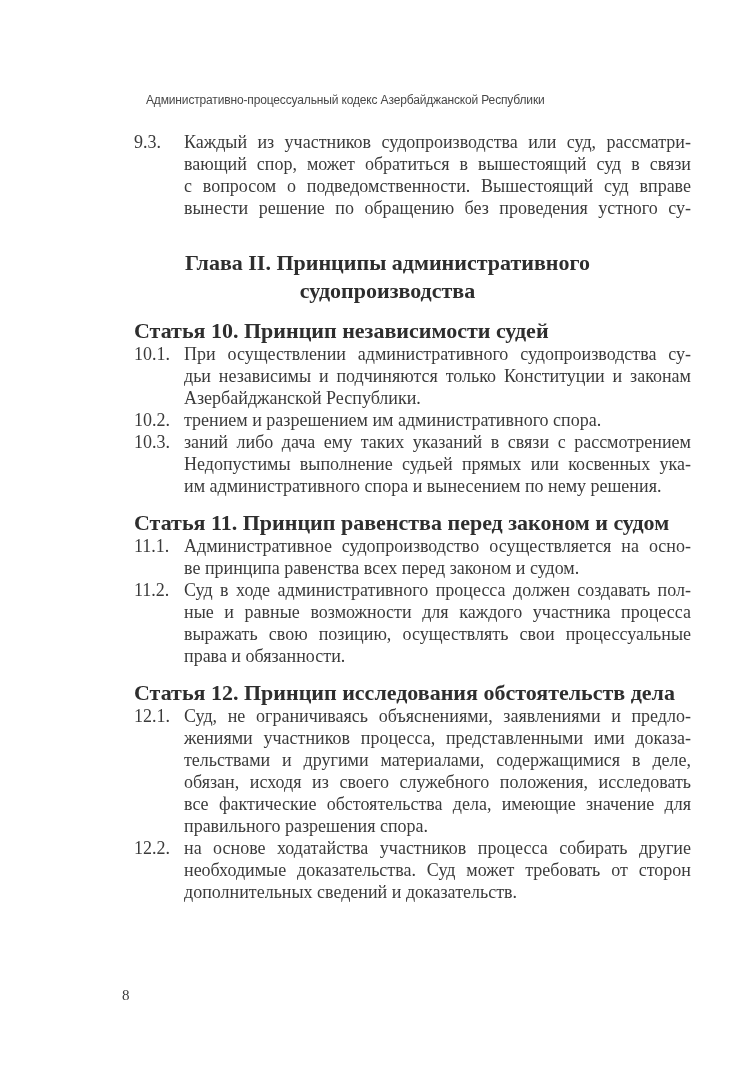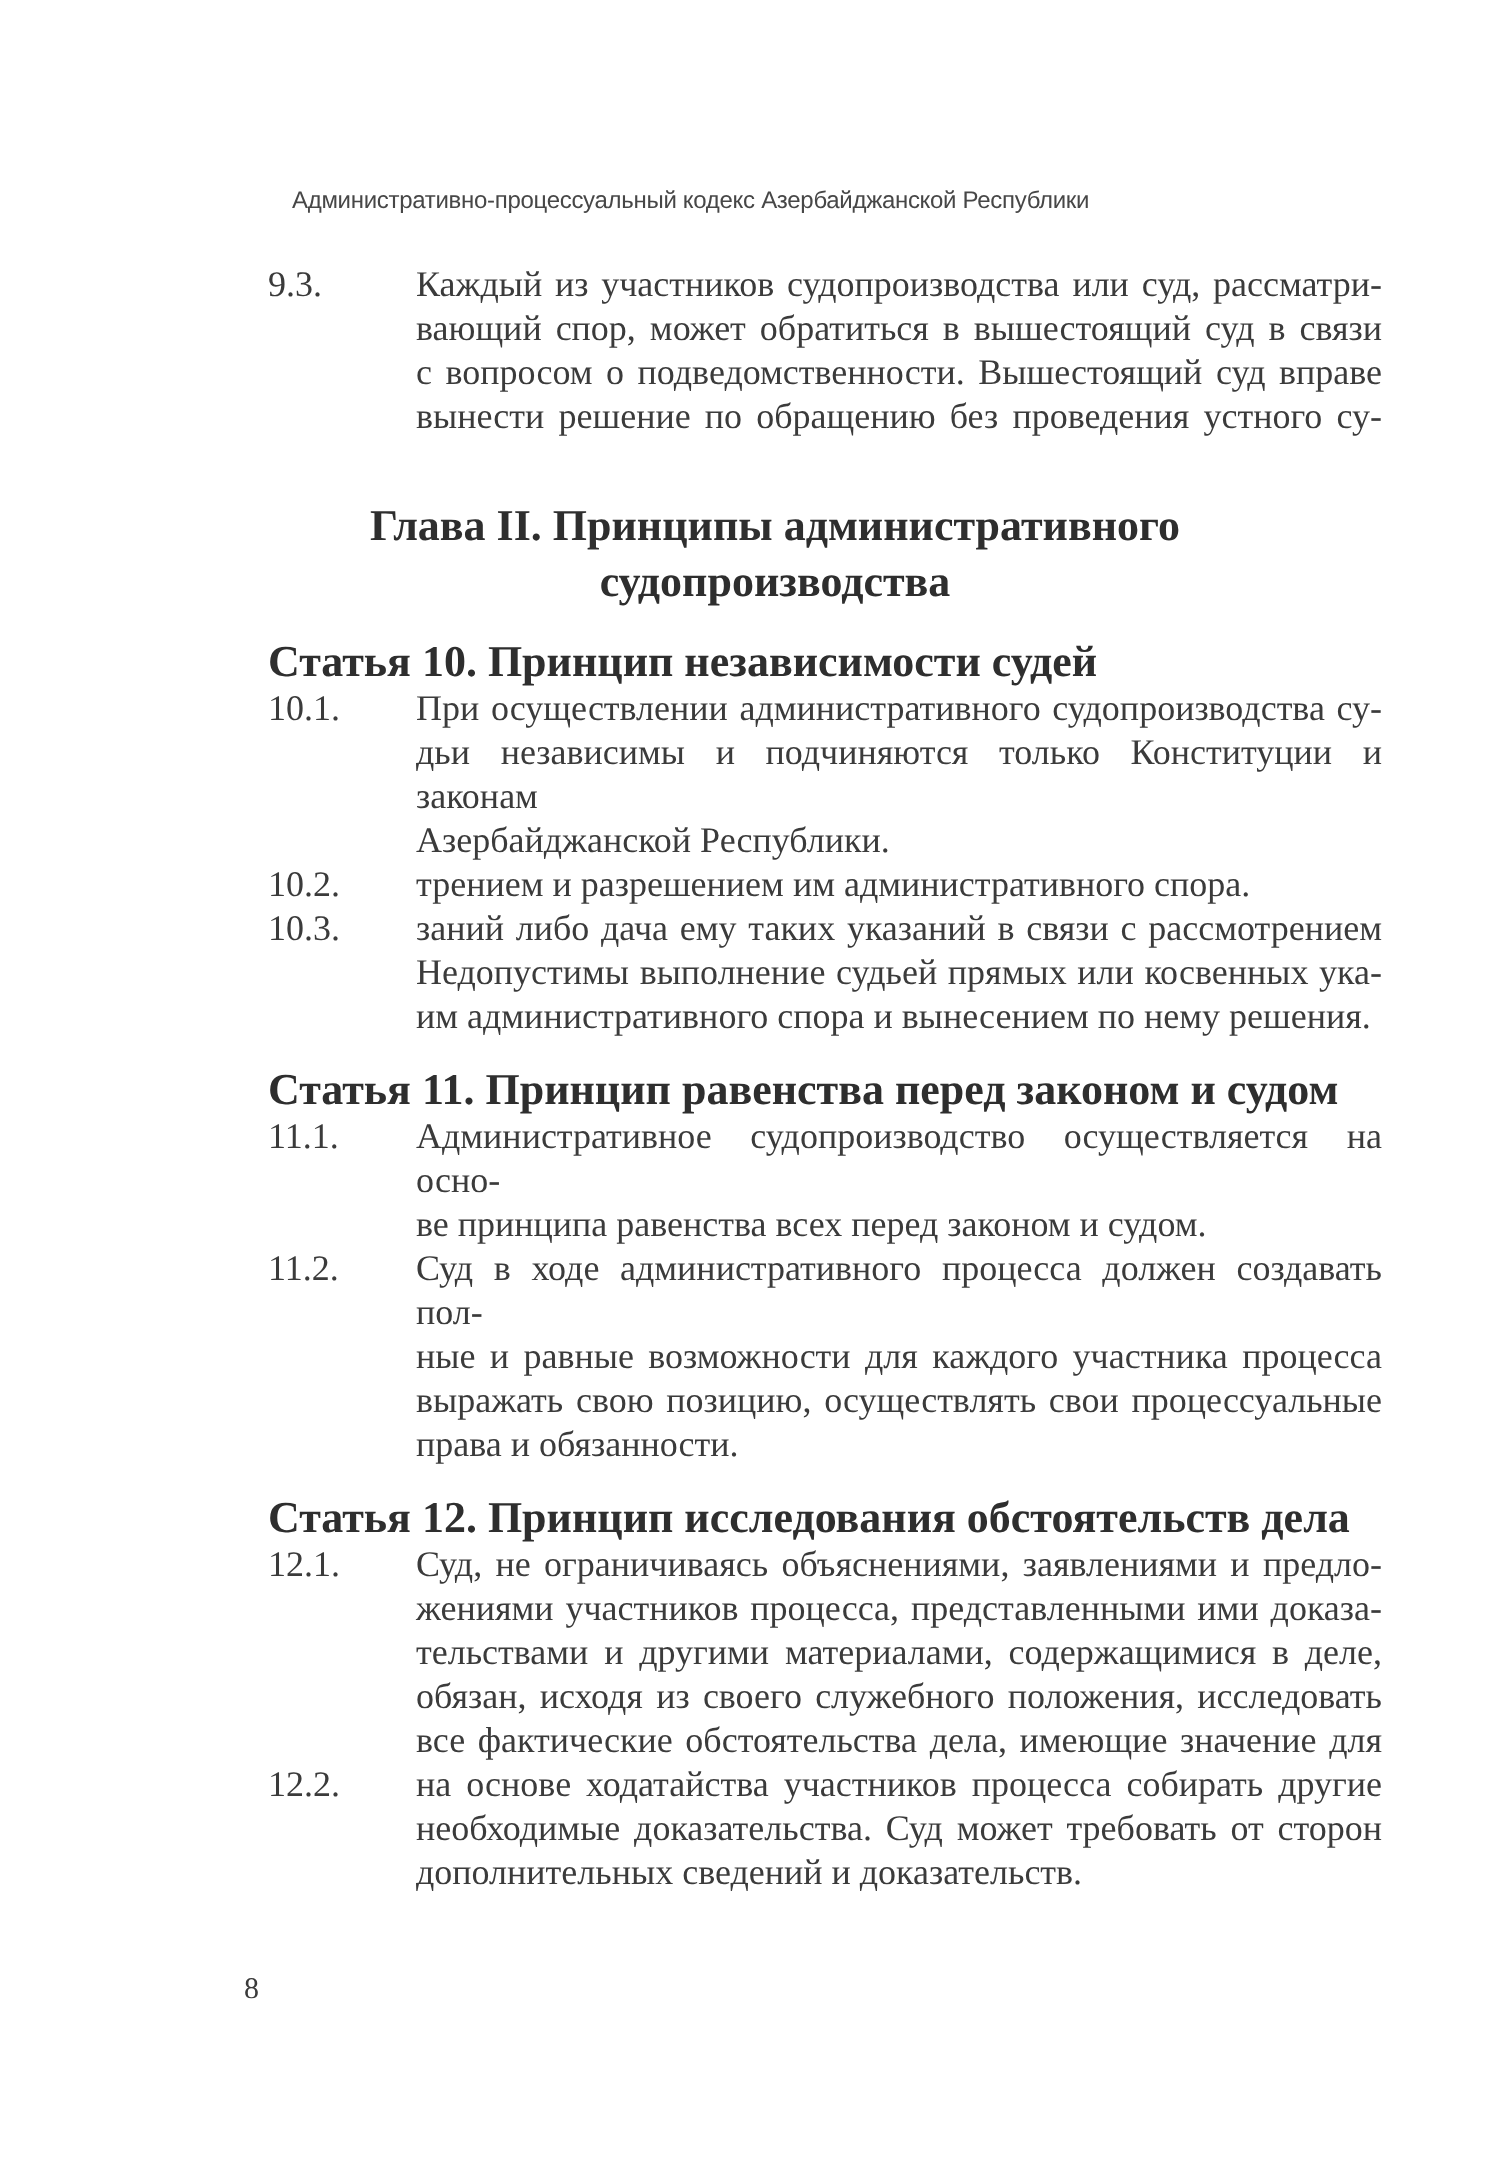--- a/index.html
+++ b/index.html
@@ -33,21 +33,21 @@
   }
   .article{
     margin:14px 0 0 0;
     font-size:22px;line-height:24px;
     font-weight:bold;
     color:#2e2e2e;
   }
   .item{display:flex;}
   .num{flex:0 0 50px;width:50px;}
   .txt{flex:1 1 auto;min-width:0;}
-  .ln{text-align:justify;text-align-last:justify;margin-left:24px;}
+  .ln{text-align:justify;text-align-last:justify;}
   .ln.last{text-align-last:left;}
   .page-number{
     position:absolute;left:122px;top:986px;
     font-size:15px;line-height:18px;
     color:#3b3b3b;
   }
 </style>
 </head>
 <body>
 
@@ -110,20 +110,21 @@
       </div>
       <h2 class="article">Статья 12. Принцип исследования обстоятельств дела</h2>
       <div class="item">
         <div class="num">12.1.</div>
         <div class="txt">
           <div class="ln">Суд, не ограничиваясь объяснениями, заявлениями и предло-</div>
           <div class="ln">жениями участников процесса, представленными ими доказа-</div>
           <div class="ln">тельствами и другими материалами, содержащимися в деле,</div>
           <div class="ln">обязан, исходя из своего служебного положения, исследовать</div>
           <div class="ln">все фактические обстоятельства дела, имеющие значение для</div>
+          <div class="ln last">правильного разрешения спора.</div>
         </div>
       </div>
       <div class="item">
         <div class="num">12.2.</div>
         <div class="txt">
           <div class="ln">на основе ходатайства участников процесса собирать другие</div>
           <div class="ln">необходимые доказательства. Суд может требовать от сторон</div>
           <div class="ln last">дополнительных сведений и доказательств.</div>
         </div>
       </div>

